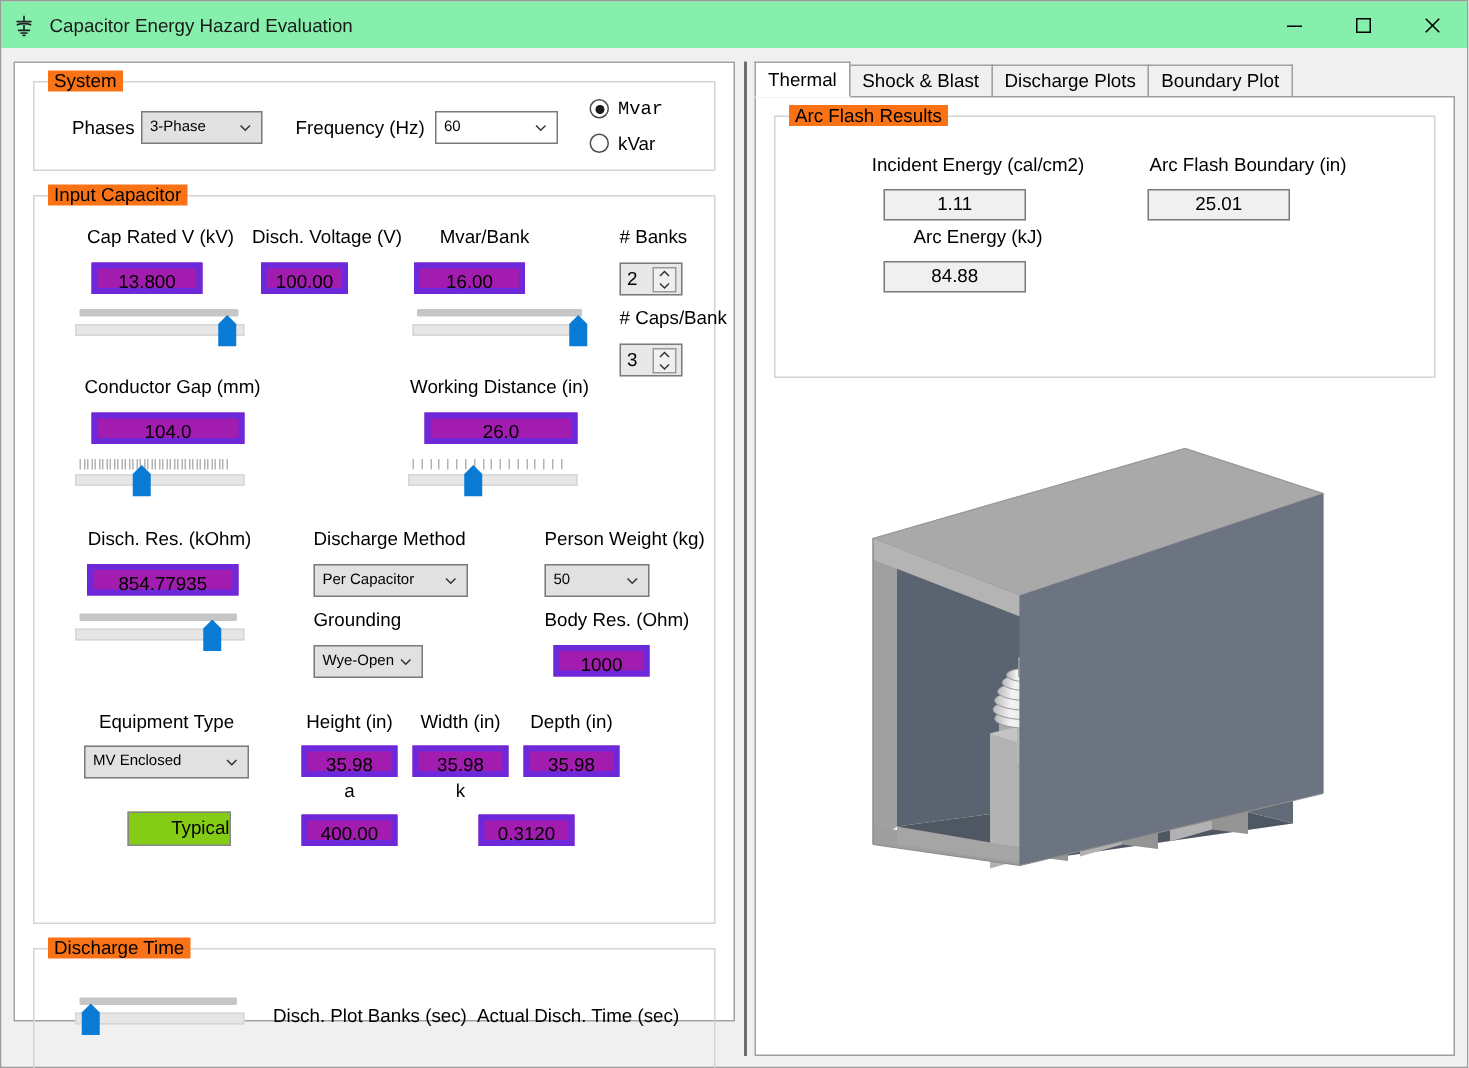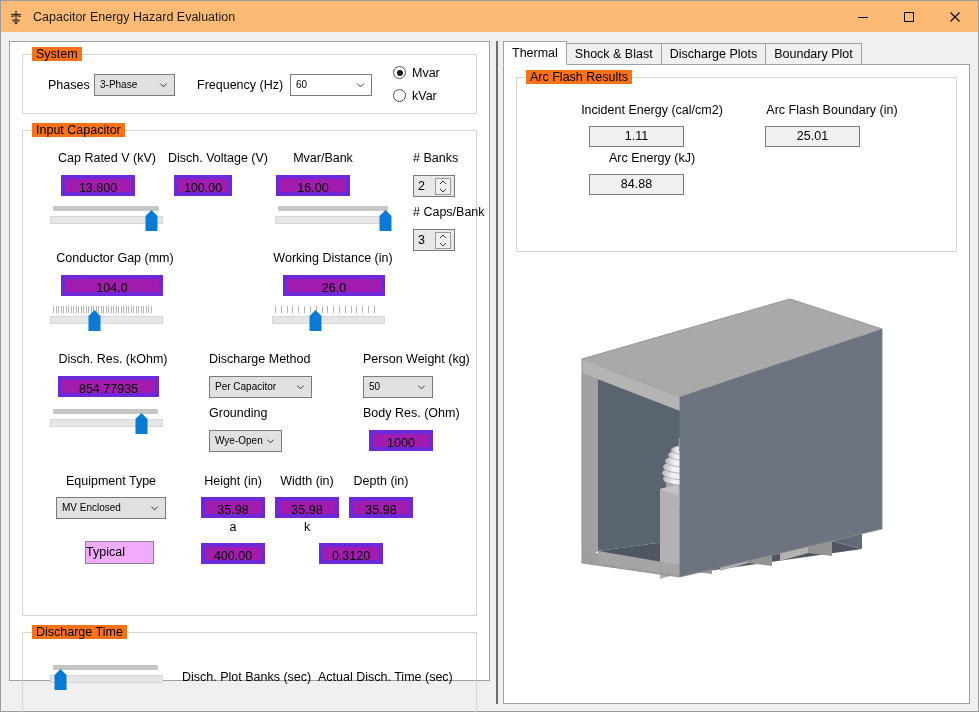--- a/index.html
+++ b/index.html
@@ -14,21 +14,21 @@
     width: 979px; height: 712px;
     box-sizing: border-box;
     border: 1px solid #9a9a9a;
     background: #f0f0f0;
   }
 
   
   #titlebar {
     position: absolute; left: 0; top: 0;
     width: 977px; height: 31px;
-    background: #fdba74;
+    background: #86efac;
     display: flex; align-items: center;
   }
   #app-icon {
     width: 30px; height: 31px;
     display: flex; align-items: center; justify-content: center;
     flex: 0 0 auto;
   }
   #title-text {
     font-size: 12.5px; color: #1a1a1a;
     flex: 1 1 auto;
@@ -163,24 +163,24 @@
   .combo .chev {
     position: absolute; right: 6px; top: 50%;
     transform: translateY(-50%);
     width: 9px; height: 9px;
   }
 
   .btn {
     position: absolute;
     box-sizing: border-box;
     border: 1px solid #868686;
-    background: #f0abfc;
+    background: #84cc16;
     font-size: 12.5px;
     color: #000;
-    text-align: left;
+    text-align: right;
     height: 23px;
     line-height: 21px;
   }
 
   
   .spin {
     position: absolute;
     box-sizing: border-box;
     height: 22px;
     border: 1px solid #7a7a7a;
@@ -326,21 +326,21 @@
           </div>
 
           <div class="lbl" style="left:174px; top:23px;">Frequency (Hz)</div>
           <div class="combo white" style="left:267px; top:19px; width:82px;">
             <span>60</span>
             <svg class="chev" viewBox="0 0 10 10">
                 <path d="M1.5 3.5 L5 7 L8.5 3.5" fill="none" stroke="#333" stroke-width="1.1"></path>
               </svg>
           </div>
 
-          <div class="radio on" style="left:370px; top:11px;">Mvar</div>
+          <div class="radio on" style="left:370px; top:11px;font-family:Liberation Mono, monospace;">Mvar</div>
           <div class="radio" style="left:370px; top:34px;">kVar</div>
         </div>
 
         <div class="group" style="left:12px; top:88px; width:455px; height:486px;">
           <div class="legend">Input Capacitor</div>
 
           <div class="lbl center" style="left:19px; top:20px; width:130px;">Cap Rated V (kV)</div>
           <div class="lbl center" style="left:127px; top:20px; width:136px;">Disch. Voltage (V)</div>
           <div class="lbl center" style="left:242px; top:20px; width:116px;">Mvar/Bank</div>
           <div class="lbl" style="left:390px; top:20px;"># Banks</div>

